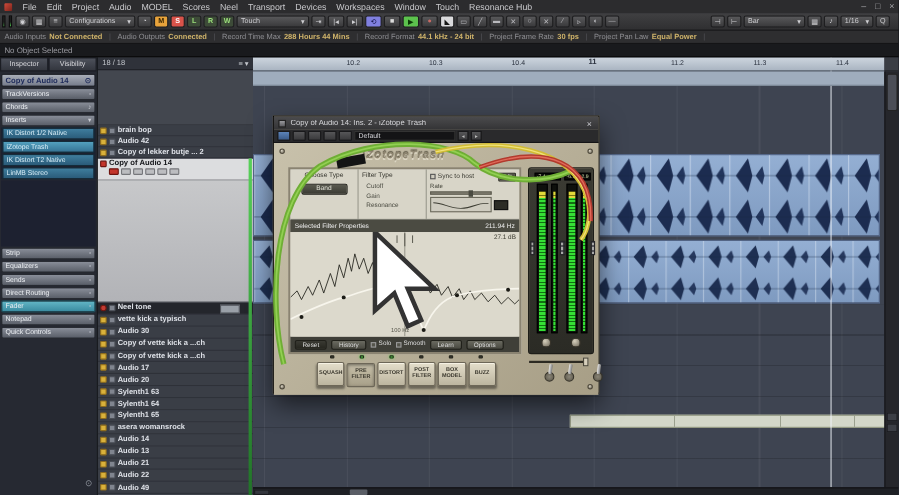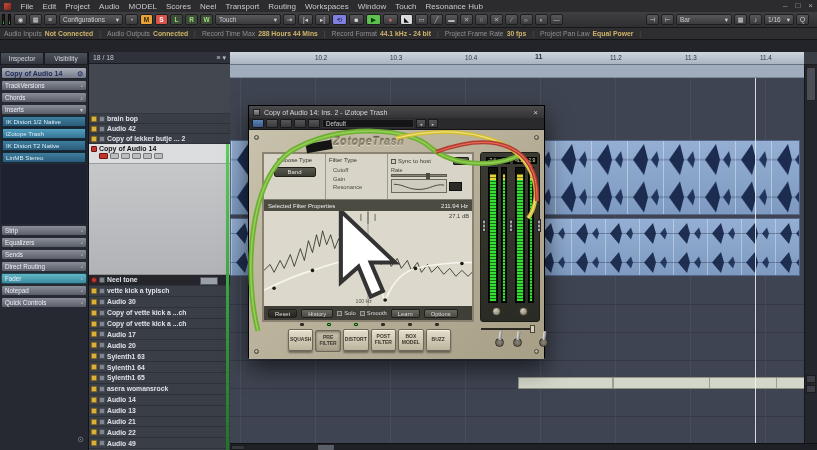--- a/index.html
+++ b/index.html
@@ -240,21 +240,21 @@
     <span style="display:flex;">
 
     <span class="mitem">File</span>
         <span class="mitem">Edit</span>
         <span class="mitem">Project</span>
         <span class="mitem">Audio</span>
         <span class="mitem">MODEL</span>
         <span class="mitem">Scores</span>
         <span class="mitem">Neel</span>
         <span class="mitem">Transport</span>
-        <span class="mitem">Routing</span>
+        <span class="mitem">Devices</span>
         <span class="mitem">Workspaces</span>
         <span class="mitem">Window</span>
         <span class="mitem">Touch</span>
         <span class="mitem">Resonance Hub</span>
       </span>
     <span class="winbtns">
       <span>–</span>
       <span>□</span>
       <span>×</span>
     </span>
@@ -341,20 +341,21 @@
         <span class="slabel">Project Frame Rate</span>
         <span class="svalue">30 fps</span>
       </span>
 
       <span class="sitem">
         <span class="slabel">Project Pan Law</span>
         <span class="svalue">Equal Power</span>
       </span>
     </div>
 
+  <div class="infoline">No Object Selected</div>
 
   <div class="inspector">
     <div class="itabs">
       <span class="itab">Inspector</span>
       <span class="itab">Visibility</span>
     </div>
     <div class="trackhdr">
       <span>Copy of Audio 14</span>
         <span>⊙</span>
     </div>

